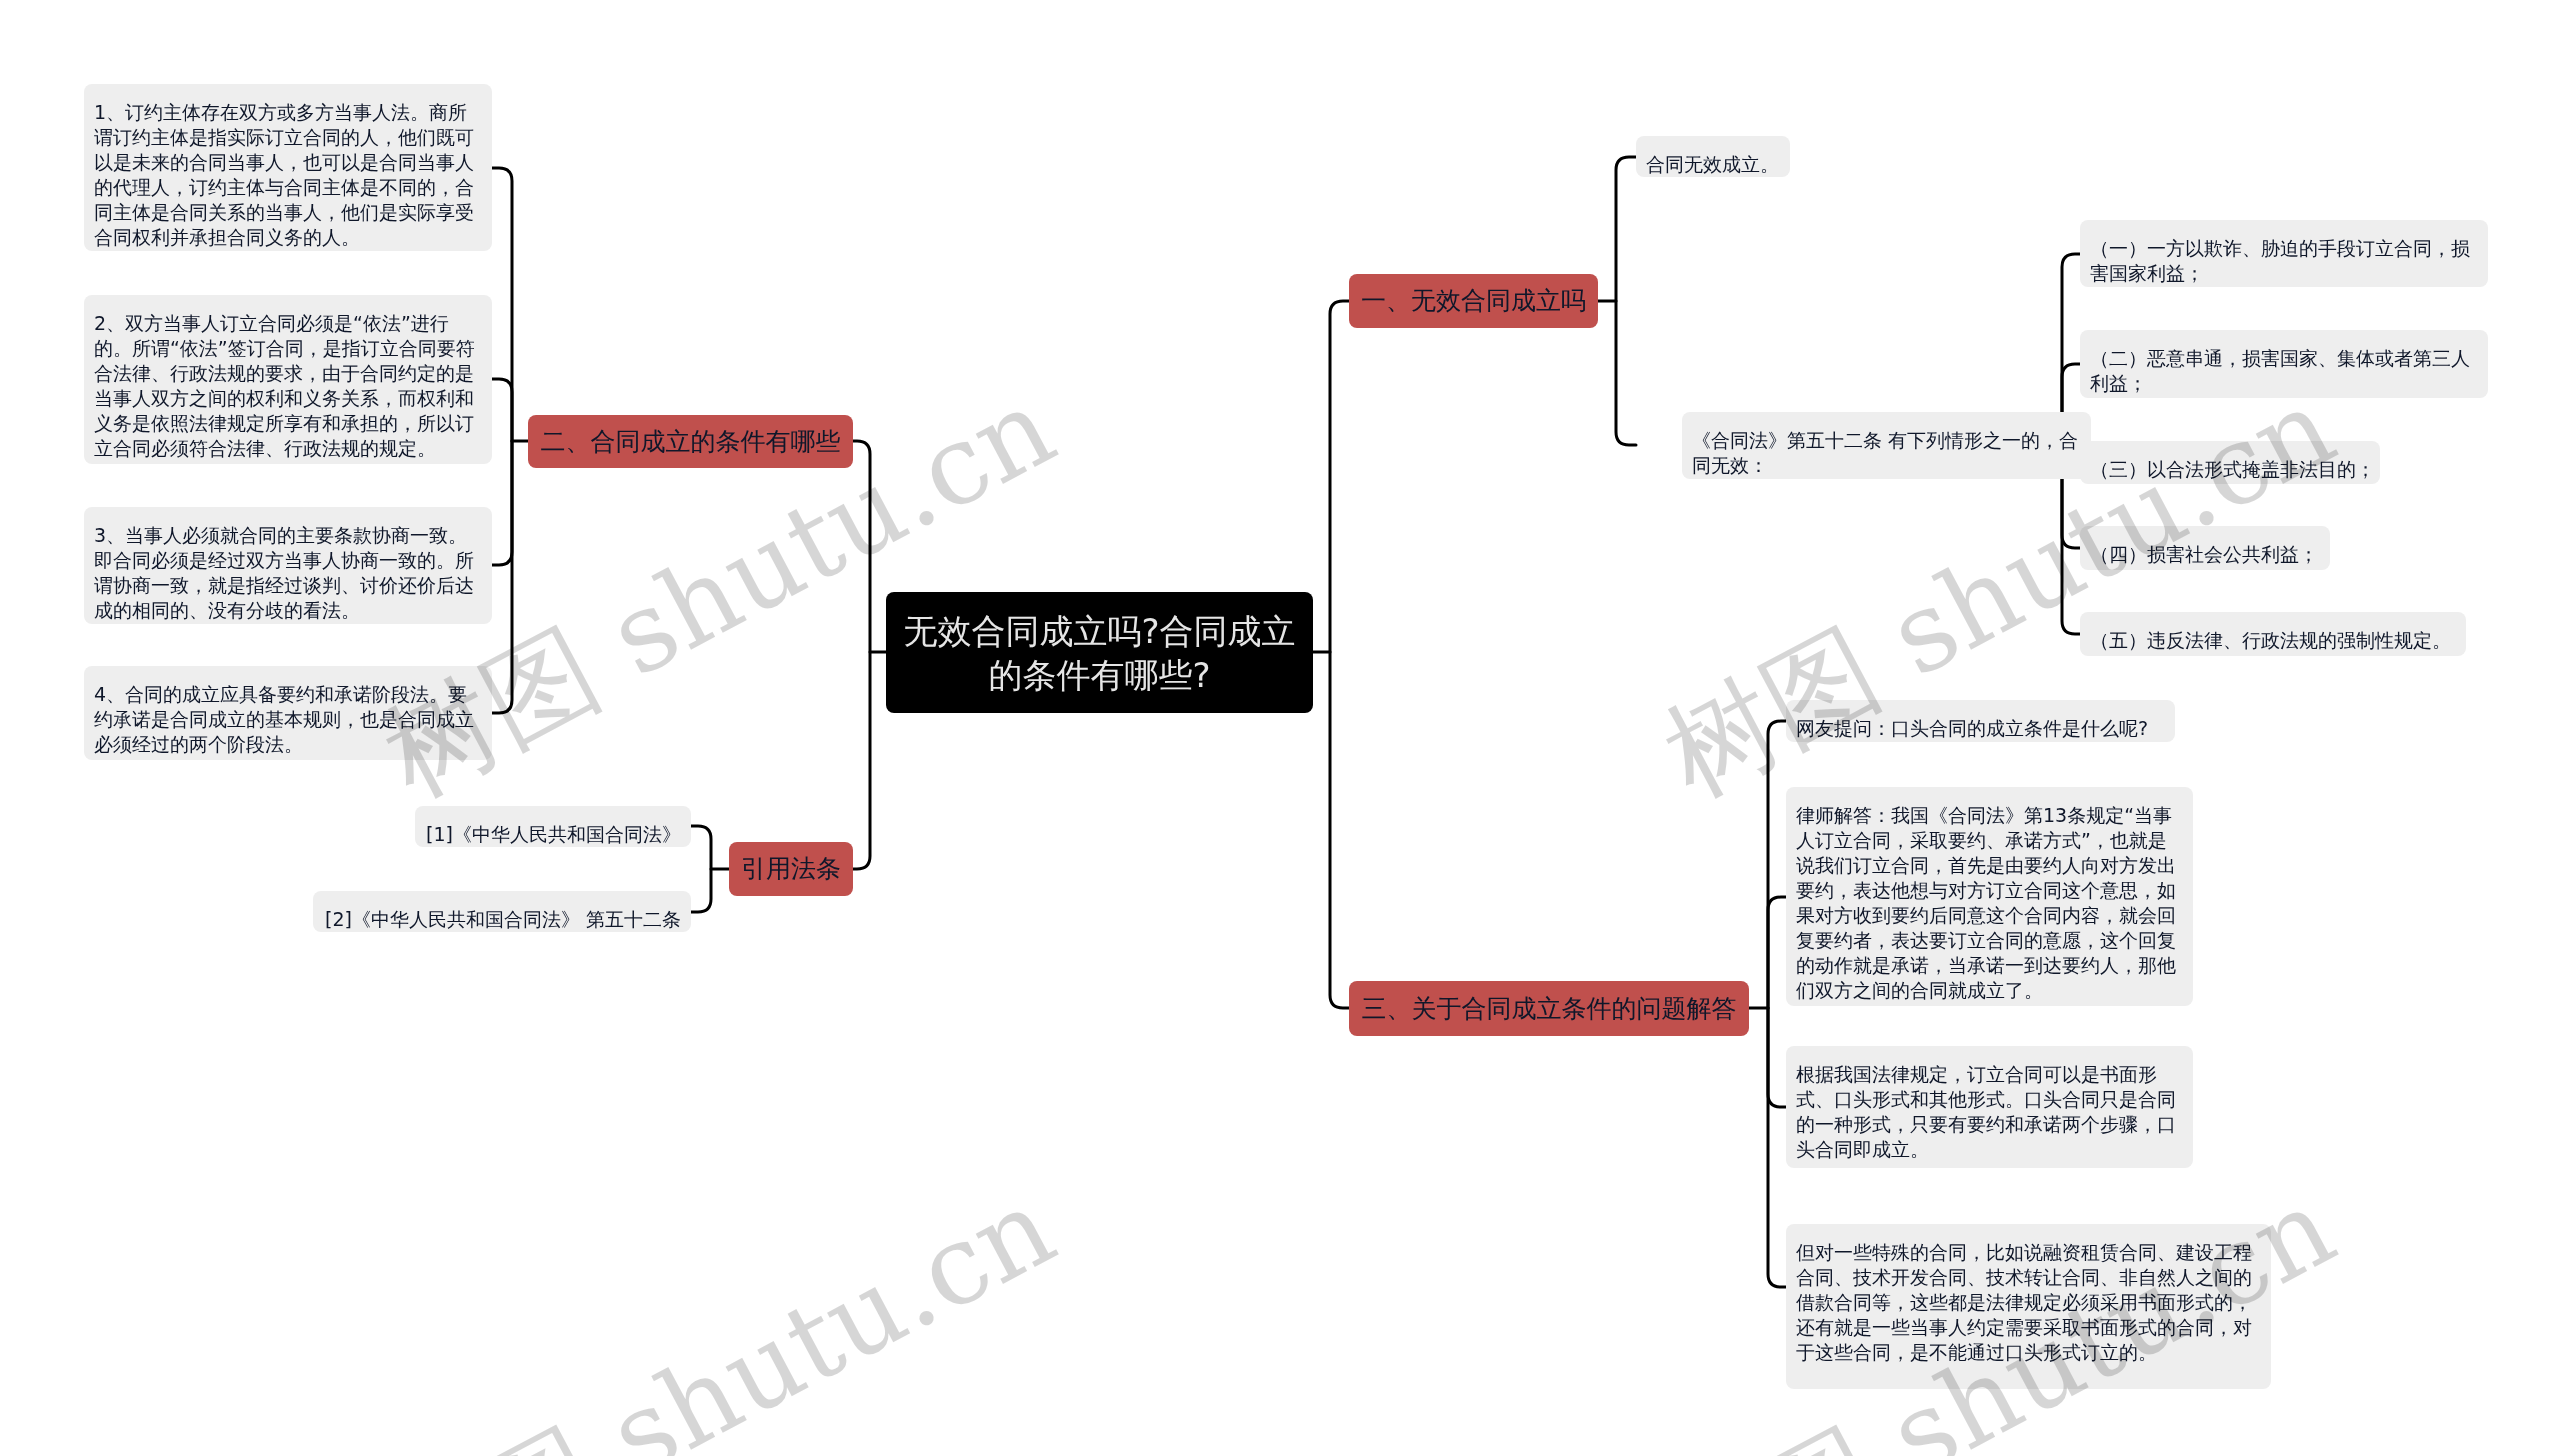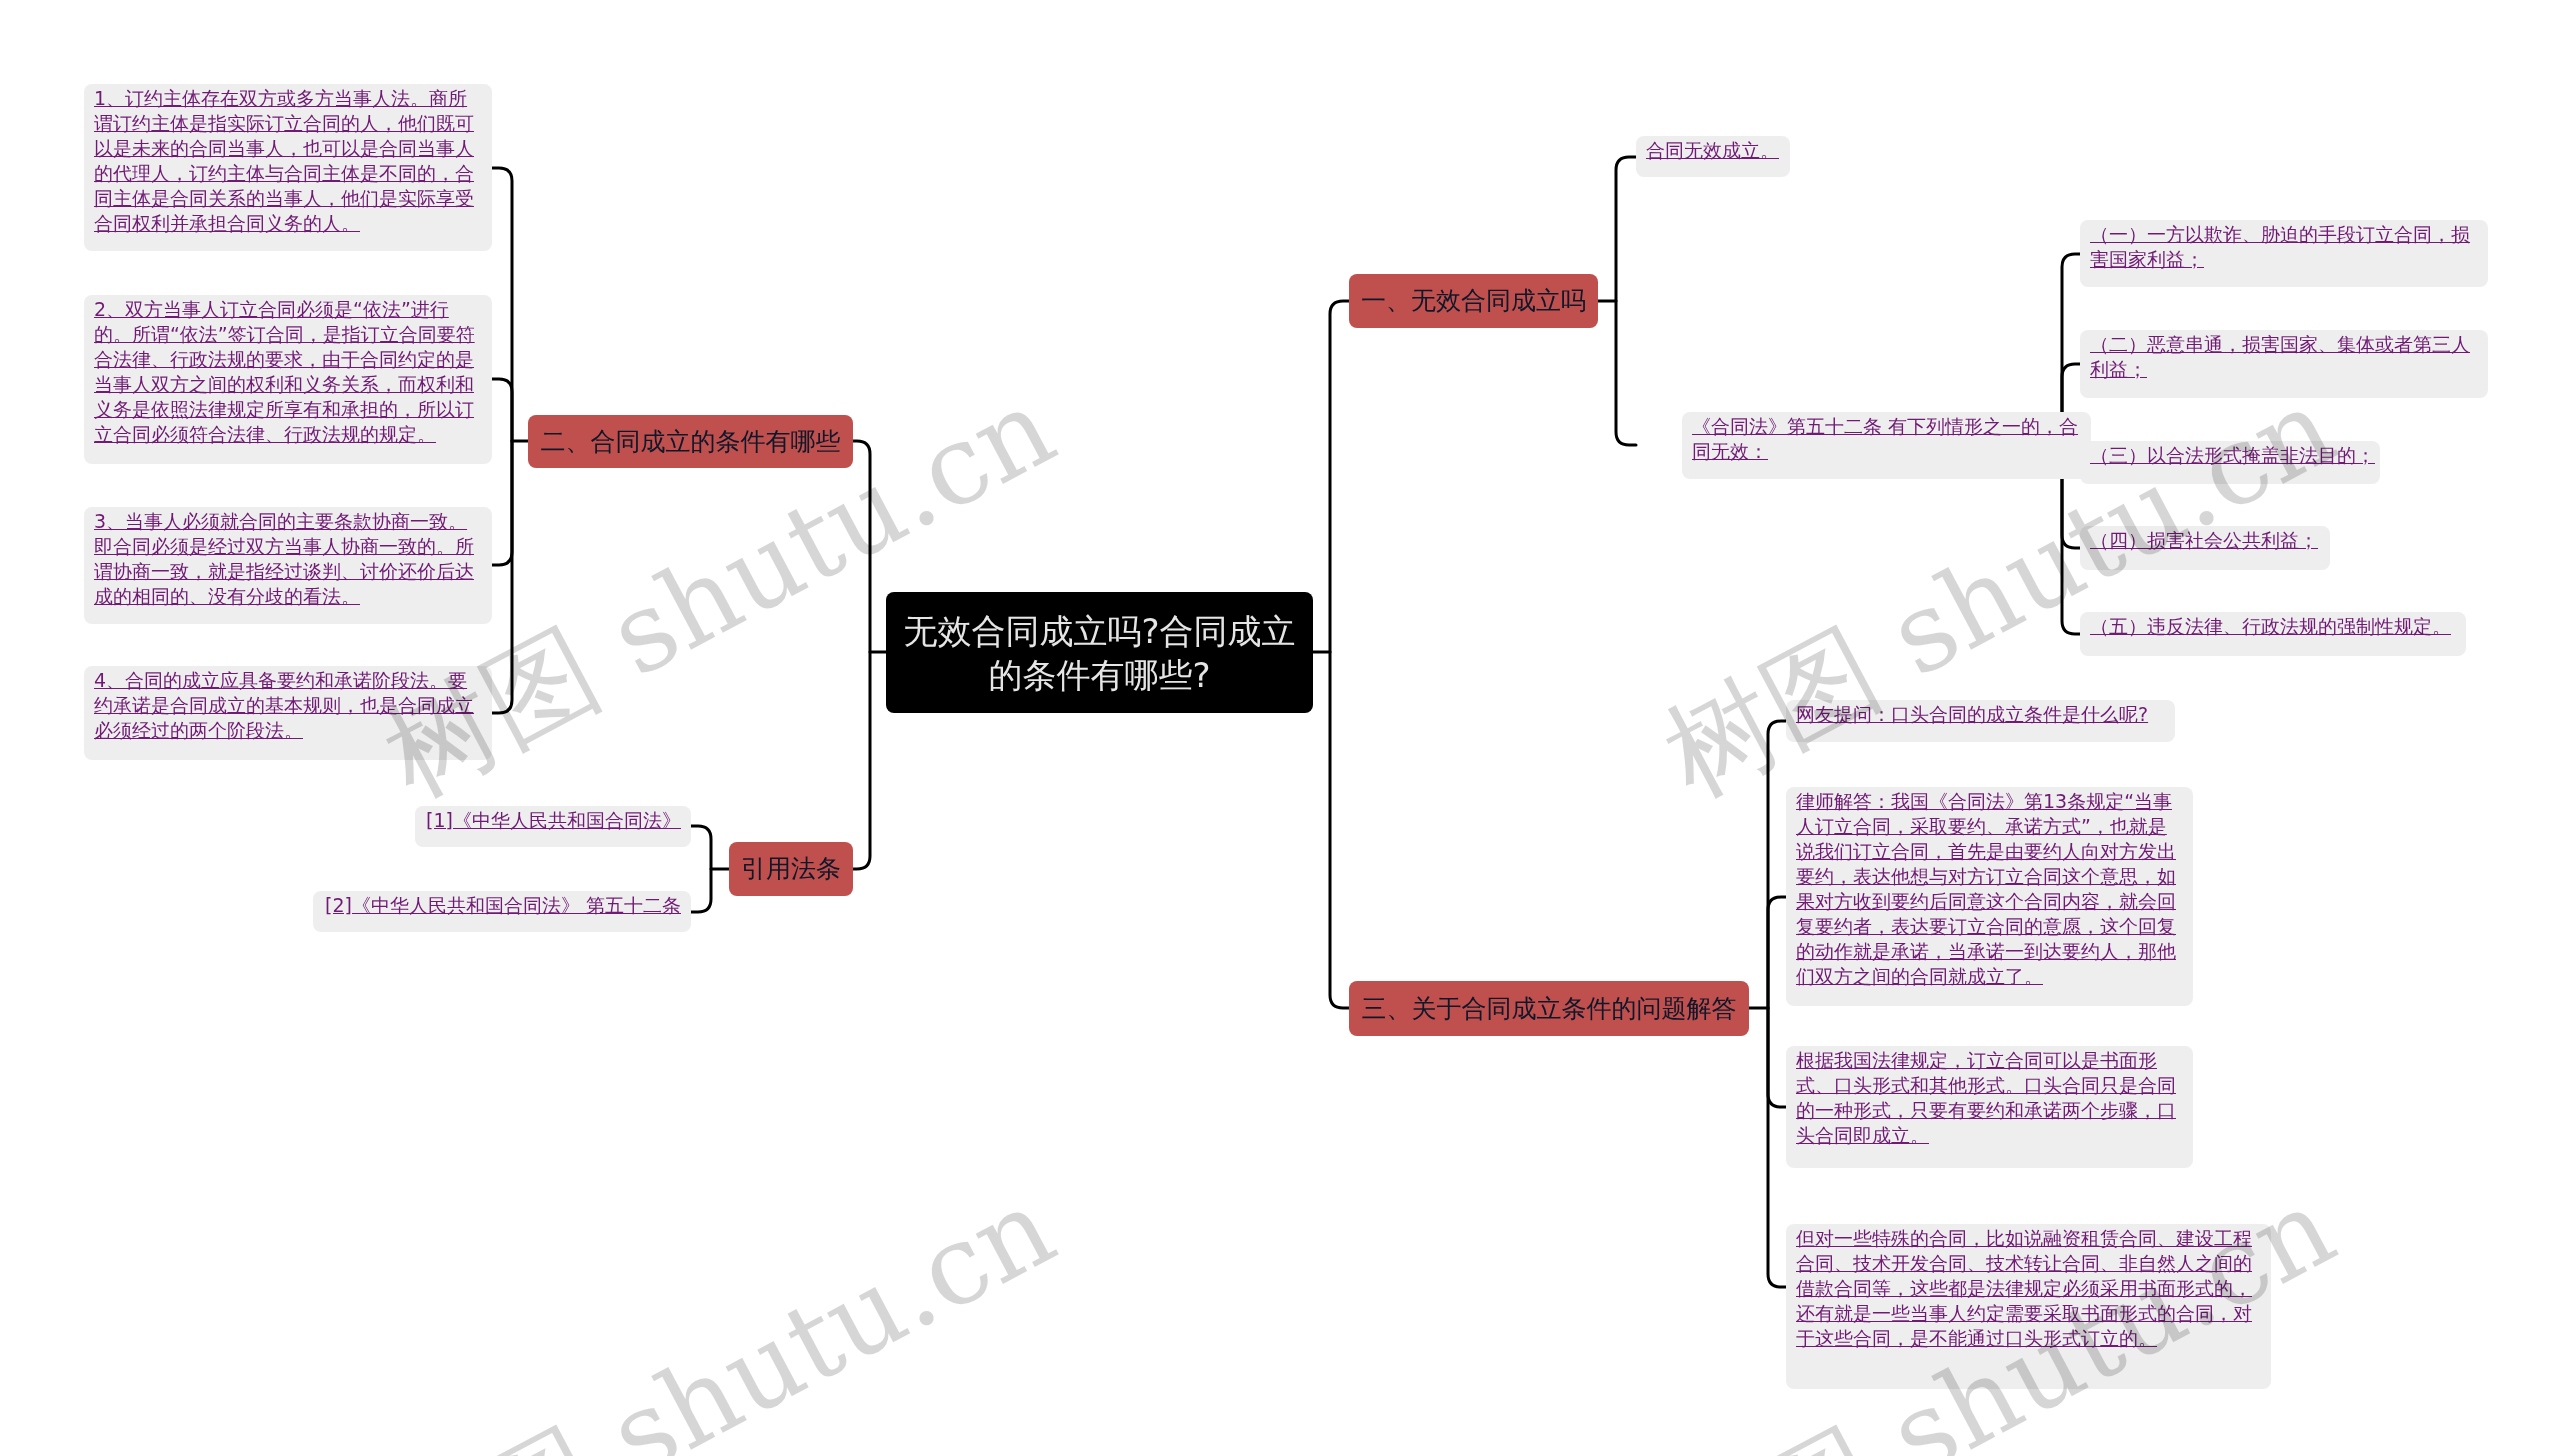--- a/index.html
+++ b/index.html
@@ -17,24 +17,23 @@
     display: flex; align-items: center; justify-content: center;
     padding: 10px 16px;
   }
   .branch {
     background: #c0504d; color: #0f172a; border-radius: 8px;
     font-size: 25px; line-height: 32px;
     display: flex; align-items: center; justify-content: center;
     padding: 0 12px; white-space: nowrap;
   }
   .leaf {
-    background: #eeeeee; color: #701a75; border-radius: 8px;
+    background: #eeeeee; color: #0f172a; border-radius: 8px;
     font-size: 19px; line-height: 25px;
-    padding: 2px 10px 10px 10px;
-    text-decoration: underline;
+    padding: 16px 10px 10px 10px;
   }
   .leaf.single { white-space: nowrap; display: flex; align-items: flex-start; }
   .watermark {
     position: absolute; color: rgba(0,0,0,0.16);
     font-family: "DejaVu Serif", "Liberation Serif", serif;
     font-size: 110px; white-space: nowrap;
     transform: rotate(-28deg); transform-origin: left top;
     pointer-events: none;
   }
 </style>

